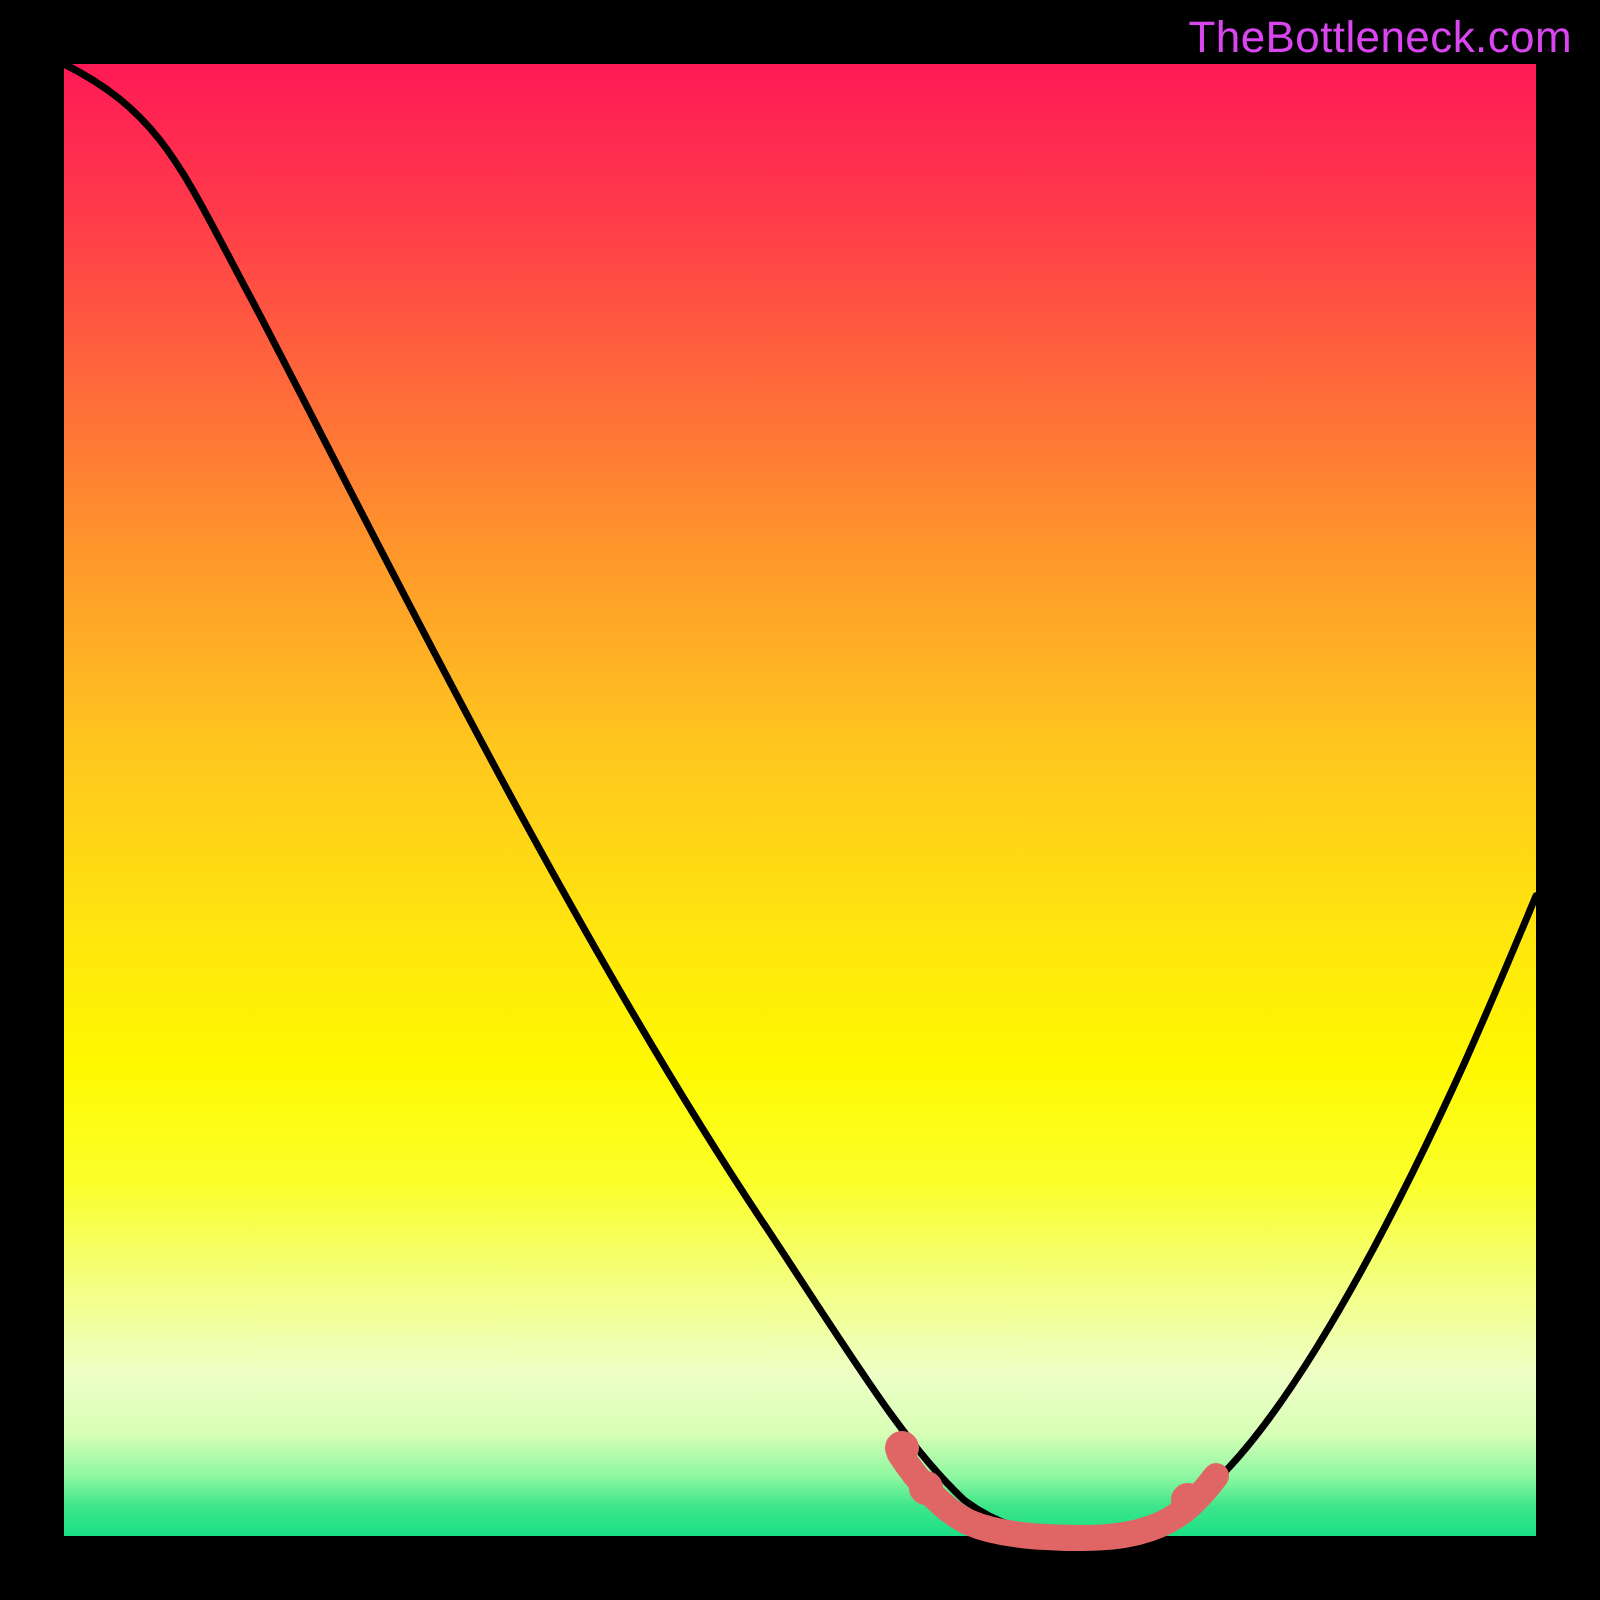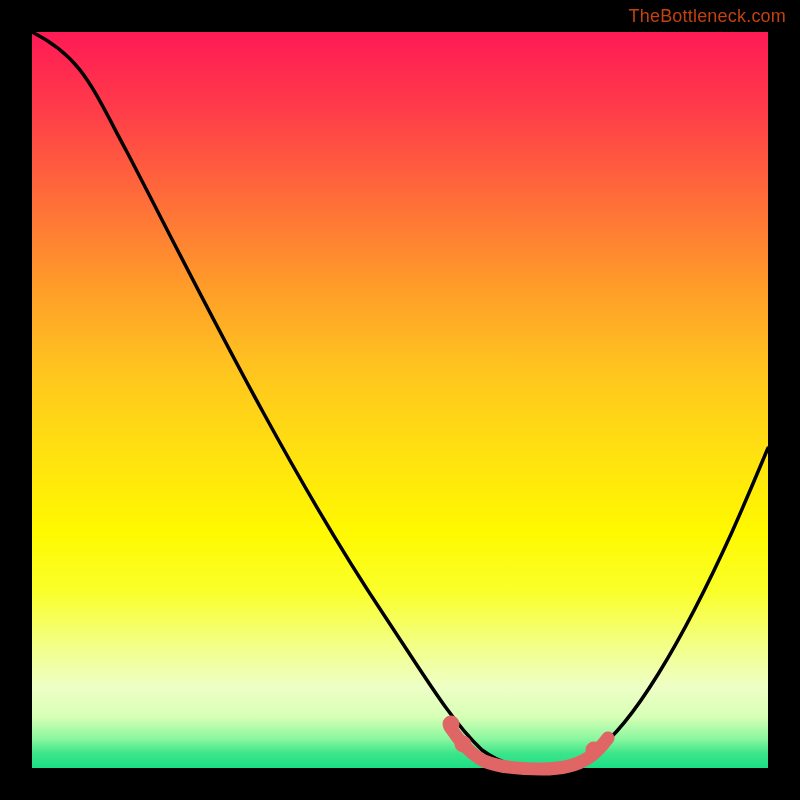--- a/index.html
+++ b/index.html
@@ -40,22 +40,22 @@
       #d8ffb6 93%,
       #8cf7a0 96%,
       #3de58a 98%,
       #1adf85 100%
     );
   }
   .watermark {
     position: absolute;
     top: 6px;
     right: 14px;
-    color: #c2410c;
-    font-size: 18px;
+    color: #d946ef;
+    font-size: 22px;
     letter-spacing: 0.2px;
     font-weight: 400;
   }
   svg.curve {
     position: absolute;
     left: 0;
     top: 0;
     width: 736px;
     height: 736px;
     overflow: visible;

